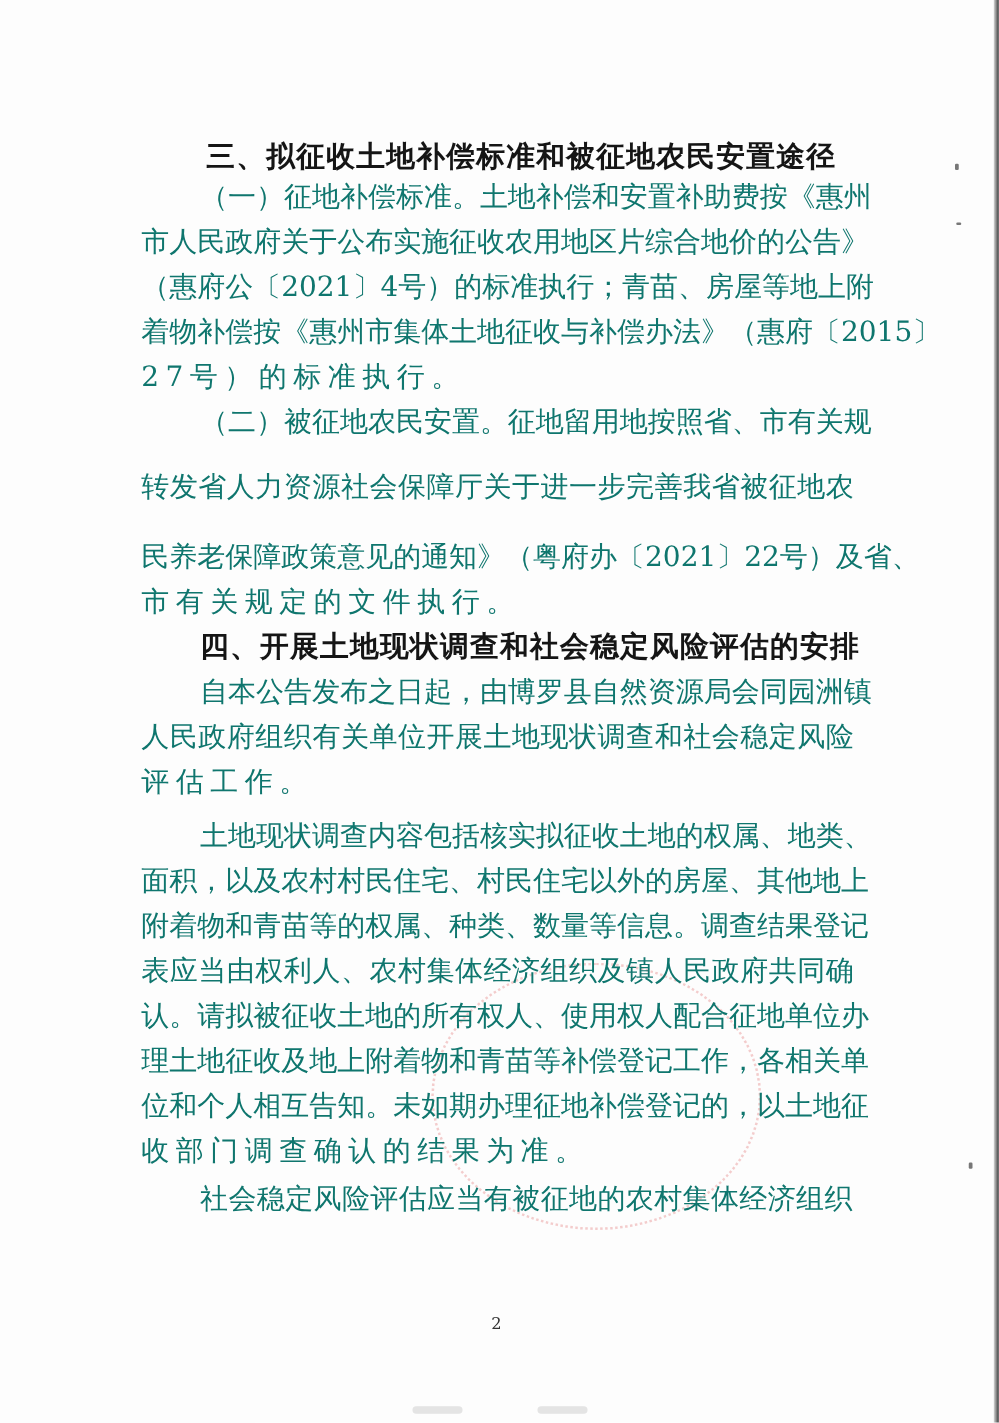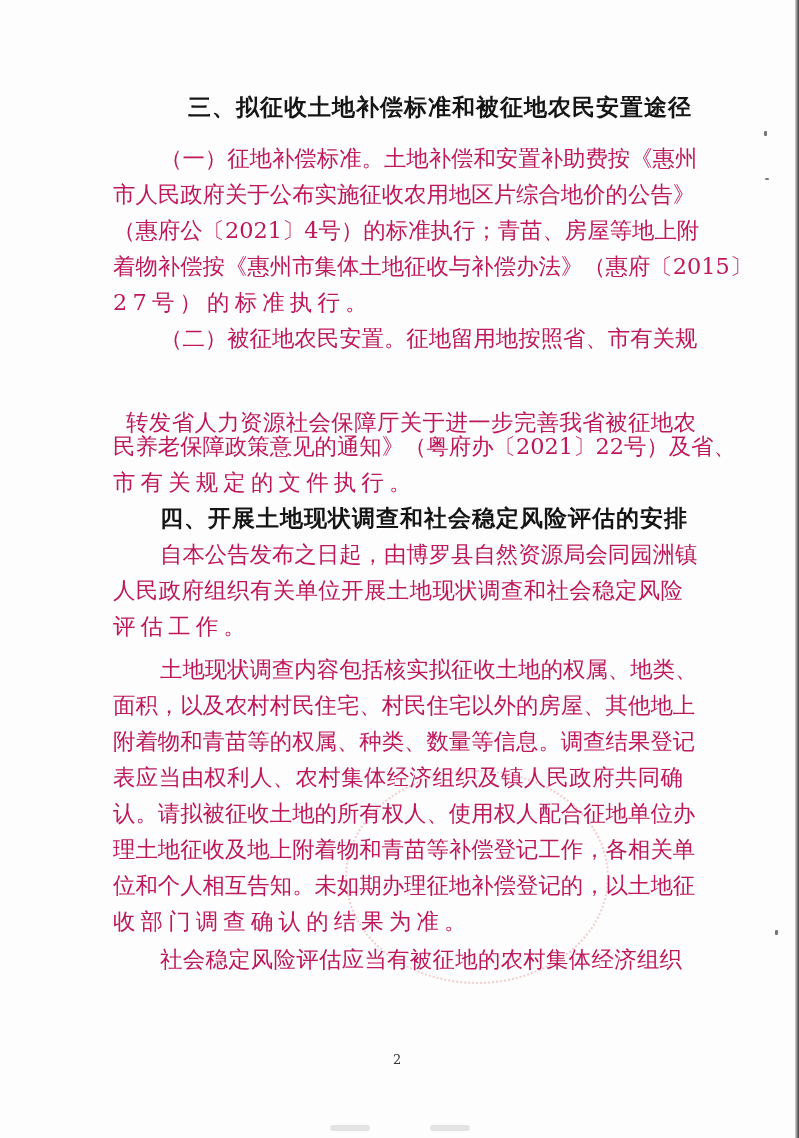--- a/index.html
+++ b/index.html
@@ -20,21 +20,21 @@
     }
     .line {
       position: absolute;
       left: 113px;
       width: 570px;
       font-size: 22.4px;
       line-height: 36px;
       height: 36px;
       white-space: nowrap;
       letter-spacing: 5.2px;
-      color: #be185d;
+      color: #0f766e;
     }
     .indent { left: 160px; width: 522px; }
     .heading {
       font-family: "DejaVu Sans", "Liberation Sans", sans-serif;
       font-weight: bold;
       letter-spacing: 1px;
       font-size: 23px;
       color: #151515;
     }
     .justify {
@@ -60,30 +60,30 @@
       position: absolute; top: 1125px; height: 6px; background: rgba(180,180,180,0.35); border-radius: 3px;
     }
   </style>
 </head>
 <body>
 
 <div class="page">
   <div class="scan-edge"></div>
   <div class="seal"></div>
 
-  <div class="line heading" style="left:165px; top:89px; width:520px;margin-left:23px;">三、拟征收土地补偿标准和被征地农民安置途径</div>
+  <div class="line heading" style="left:165px; top:108px; width:520px;">三、拟征收土地补偿标准和被征地农民安置途径</div>
 
   <div class="line indent justify" style="top:140px;">（一）征地补偿标准。土地补偿和安置补助费按《惠州</div>
   <div class="line justify" style="top:176px; left:113px; width:572px;">市人民政府关于公布实施征收农用地区片综合地价的公告》</div>
   <div class="line justify" style="top:212px;">（惠府公〔2021〕4号）的标准执行；青苗、房屋等地上附</div>
   <div class="line justify" style="top:248px;">着物补偿按《惠州市集体土地征收与补偿办法》（惠府〔2015〕</div>
   <div class="line" style="top:284px;">27号）的标准执行。</div>
 
   <div class="line indent justify" style="top:320px;">（二）被征地农民安置。征地留用地按照省、市有关规</div>
-  <div class="line justify" style="top:404px;margin-left:13px;">转发省人力资源社会保障厅关于进一步完善我省被征地农</div>
+  <div class="line justify" style="top:372px;">转发省人力资源社会保障厅关于进一步完善我省被征地农</div>
   <div class="line justify" style="top:428px;">民养老保障政策意见的通知》（粤府办〔2021〕22号）及省、</div>
   <div class="line" style="top:464px;">市有关规定的文件执行。</div>
 
   <div class="line heading" style="left:160px; top:500px; width:520px;">四、开展土地现状调查和社会稳定风险评估的安排</div>
 
   <div class="line indent justify" style="top:536px;">自本公告发布之日起，由博罗县自然资源局会同园洲镇</div>
   <div class="line justify" style="top:572px;">人民政府组织有关单位开展土地现状调查和社会稳定风险</div>
   <div class="line" style="top:608px;">评估工作。</div>
 
   <div class="line indent justify" style="top:651px;">土地现状调查内容包括核实拟征收土地的权属、地类、</div>

